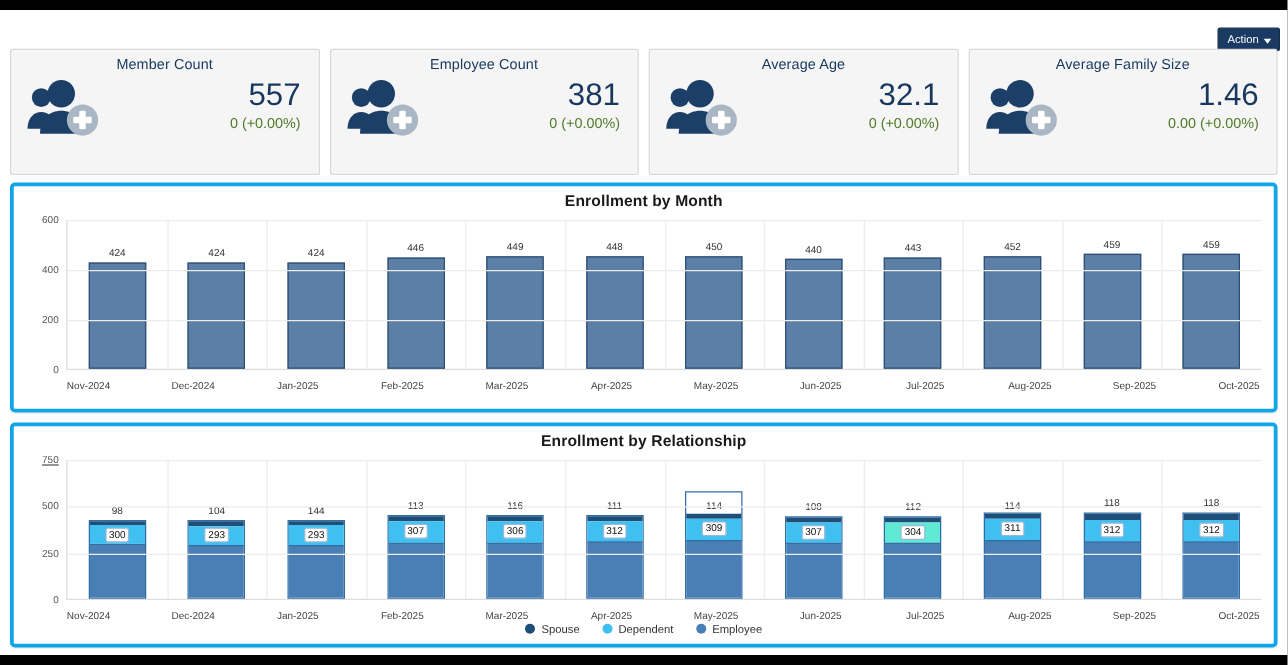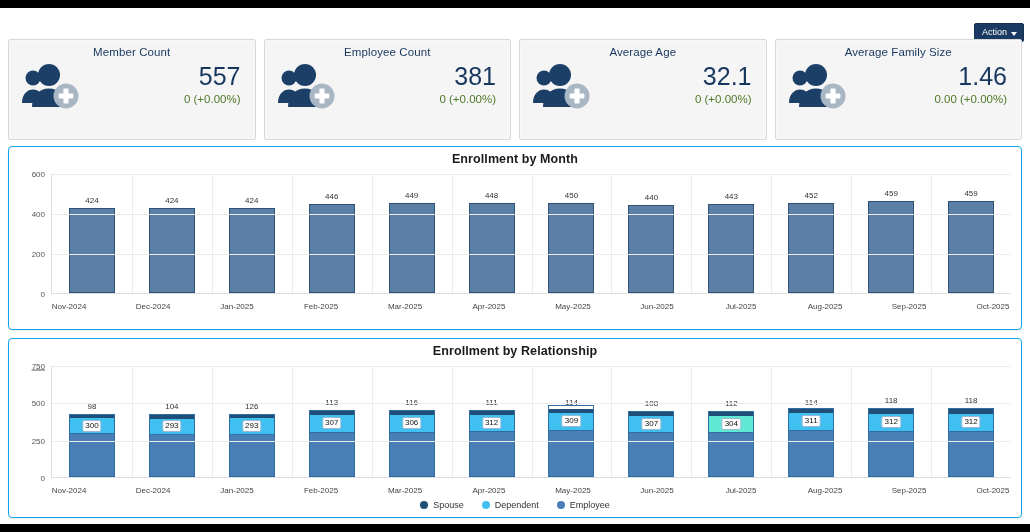--- a/index.html
+++ b/index.html
@@ -77,21 +77,21 @@
   }
   .kpi-delta {
     font-size:11.5px; color:#4f7a28; margin-top:4px;
   }
 
   
   .panel {
     position:absolute; left:8px;
     width:1014px;
     background:#ffffff;
-    border:1px solid #0ea5e9;
+    border:3px solid #0ea5e9;
     border-radius:4px;
     box-shadow:0 1px 2px rgba(0,0,0,0.07);
   }
   #panel-month { top:138px; height:184px; }
   #panel-rel   { top:330px; height:180px; }
   .panel-title {
     text-align:center;
     font-size:12.5px;
     font-weight:bold;
     color:#1a1a1a;
@@ -391,21 +391,21 @@
               <div class="bar-label" style="bottom: 66.3173px;">104</div>
             </div>
             <div class="bar-slot">
               <div class="stack" style="height: 63.3173px;">
                 <div class="seg-spouse" style="height: 3.73333px; background: rgb(31, 78, 121);"></div>
                 <div class="seg-dependent" style="height: 15.8293px; background: rgb(63, 192, 240);">
                   <span class="seg-inner-label">293</span>
                 </div>
                 <div class="seg-employee" style="height: 43.7547px; background: rgb(74, 127, 181);"></div>
               </div>
-              <div class="bar-label" style="bottom: 66.3173px;">126</div>
+              <div class="bar-label" style="bottom: 66.3173px;">144</div>
             </div>
             <div class="bar-slot">
               <div class="stack" style="height: 66.6027px;">
                 <div class="seg-spouse" style="height: 3.88267px; background: rgb(31, 78, 121);"></div>
                 <div class="seg-dependent" style="height: 16.8747px; background: rgb(63, 192, 240);">
                   <span class="seg-inner-label">307</span>
                 </div>
                 <div class="seg-employee" style="height: 45.8453px; background: rgb(74, 127, 181);"></div>
               </div>
               <div class="bar-label" style="bottom: 69.6027px;">113</div>
@@ -424,21 +424,21 @@
               <div class="stack" style="height: 66.9013px;">
                 <div class="seg-spouse" style="height: 3.73333px; background: rgb(31, 78, 121);"></div>
                 <div class="seg-dependent" style="height: 16.576px; background: rgb(63, 192, 240);">
                   <span class="seg-inner-label">312</span>
                 </div>
                 <div class="seg-employee" style="height: 46.592px; background: rgb(74, 127, 181);"></div>
               </div>
               <div class="bar-label" style="bottom: 69.9013px;">111</div>
             </div>
             <div class="bar-slot">
-              <div class="stack" style="height: 72px;">
+              <div class="stack" style="height: 86px;">
                 <div class="seg-spouse" style="height: 4.032px; background: rgb(31, 78, 121);"></div>
                 <div class="seg-dependent" style="height: 17.024px; background: rgb(63, 192, 240);">
                   <span class="seg-inner-label">309</span>
                 </div>
                 <div class="seg-employee" style="height: 46.144px; background: rgb(74, 127, 181);"></div>
               </div>
               <div class="bar-label" style="bottom: 70.2px;">114</div>
             </div>
             <div class="bar-slot">
               <div class="stack" style="height: 65.7067px;">

